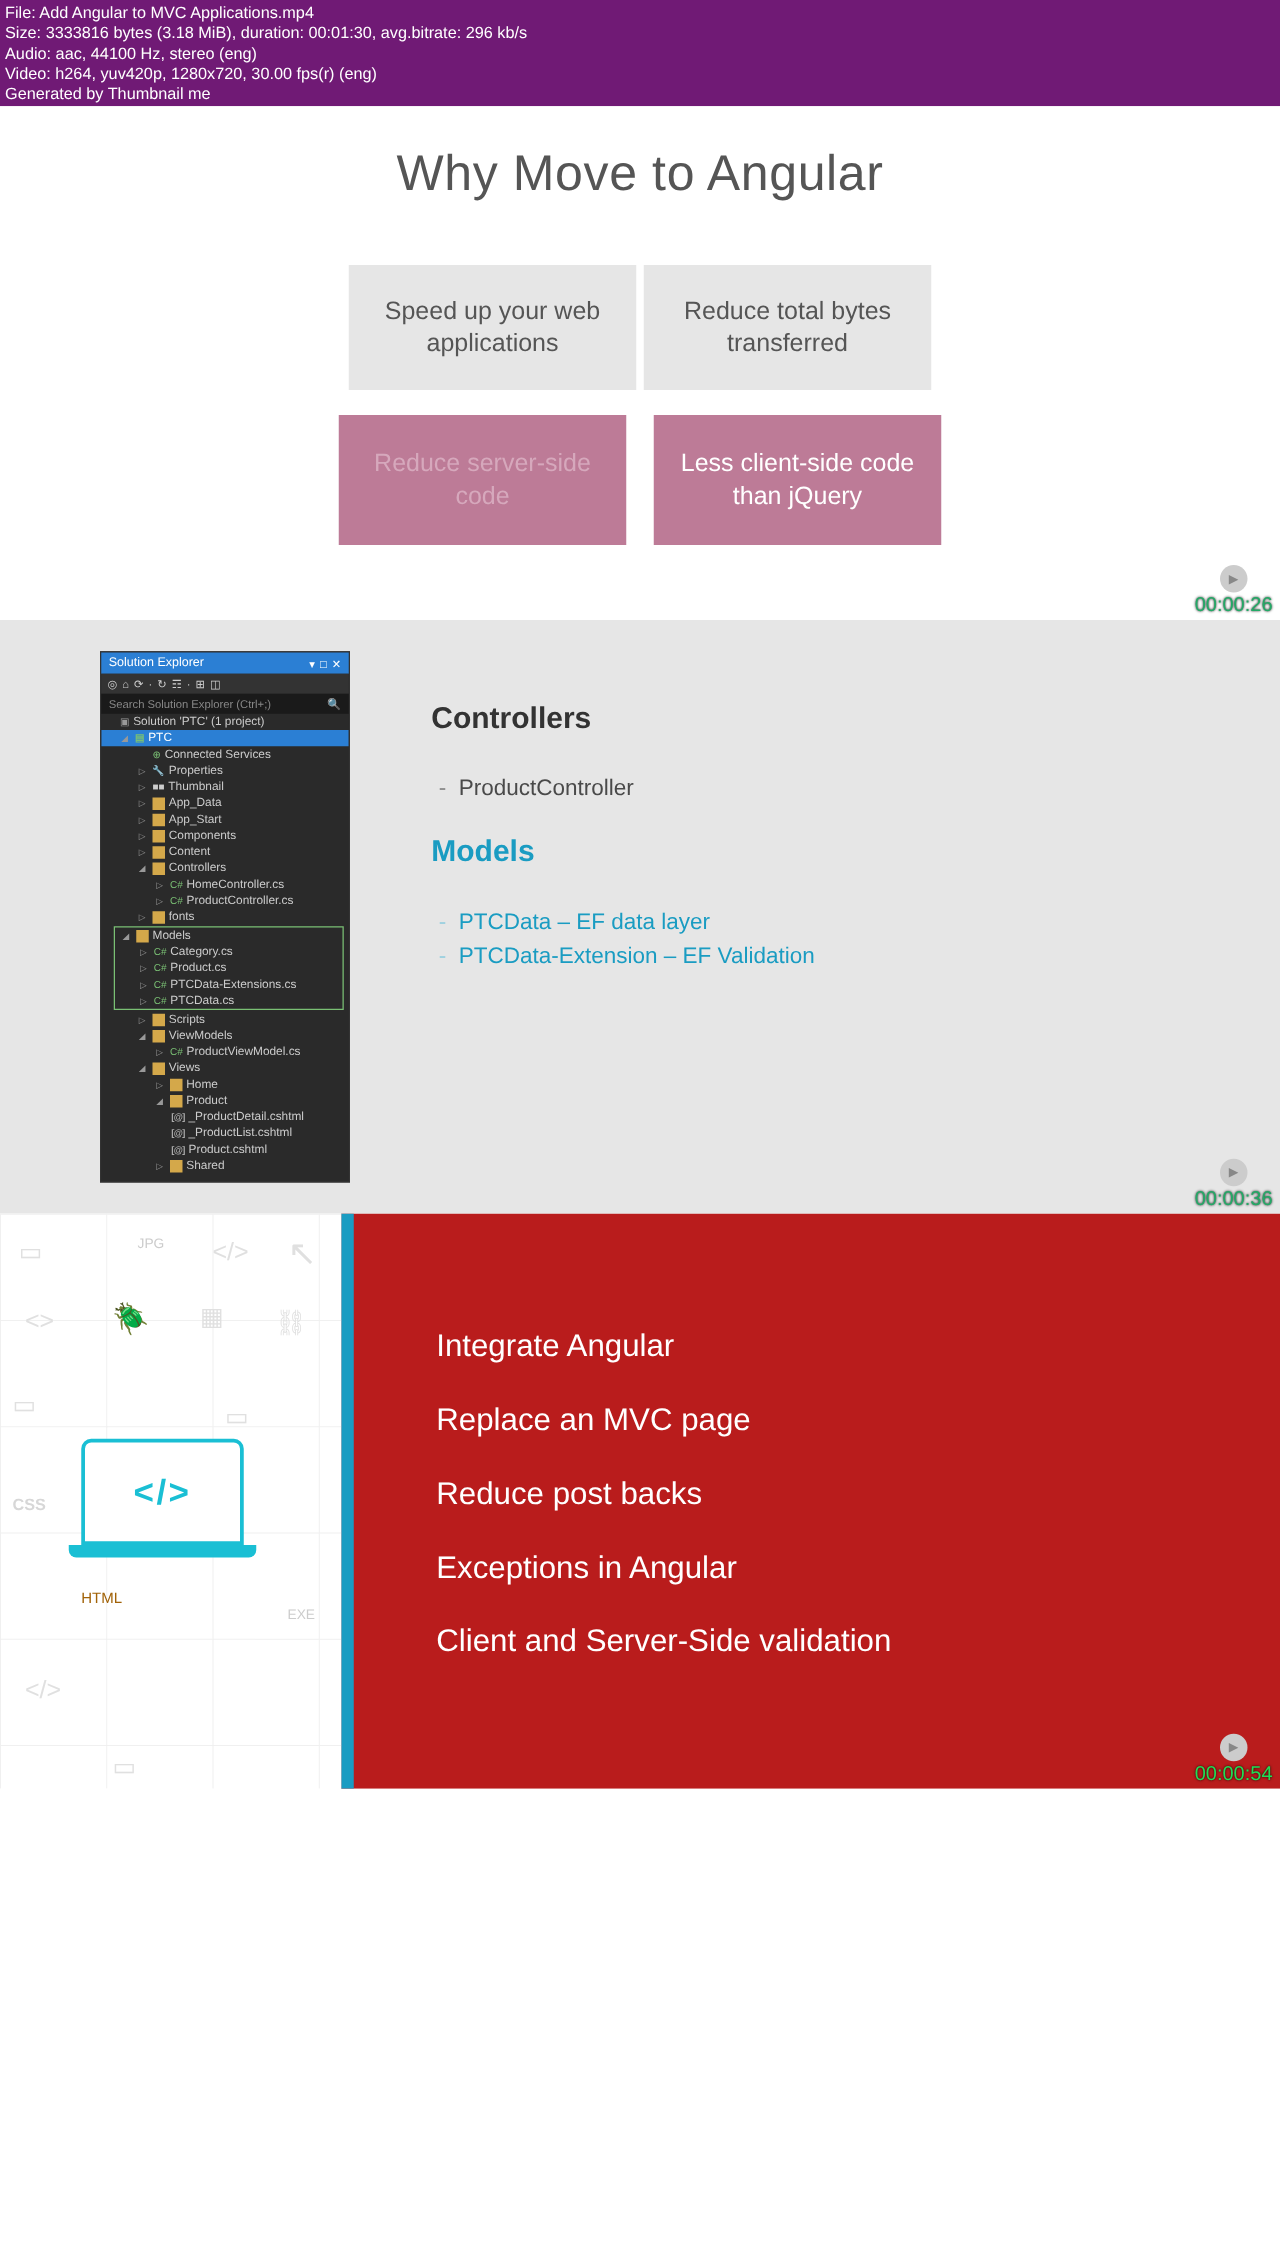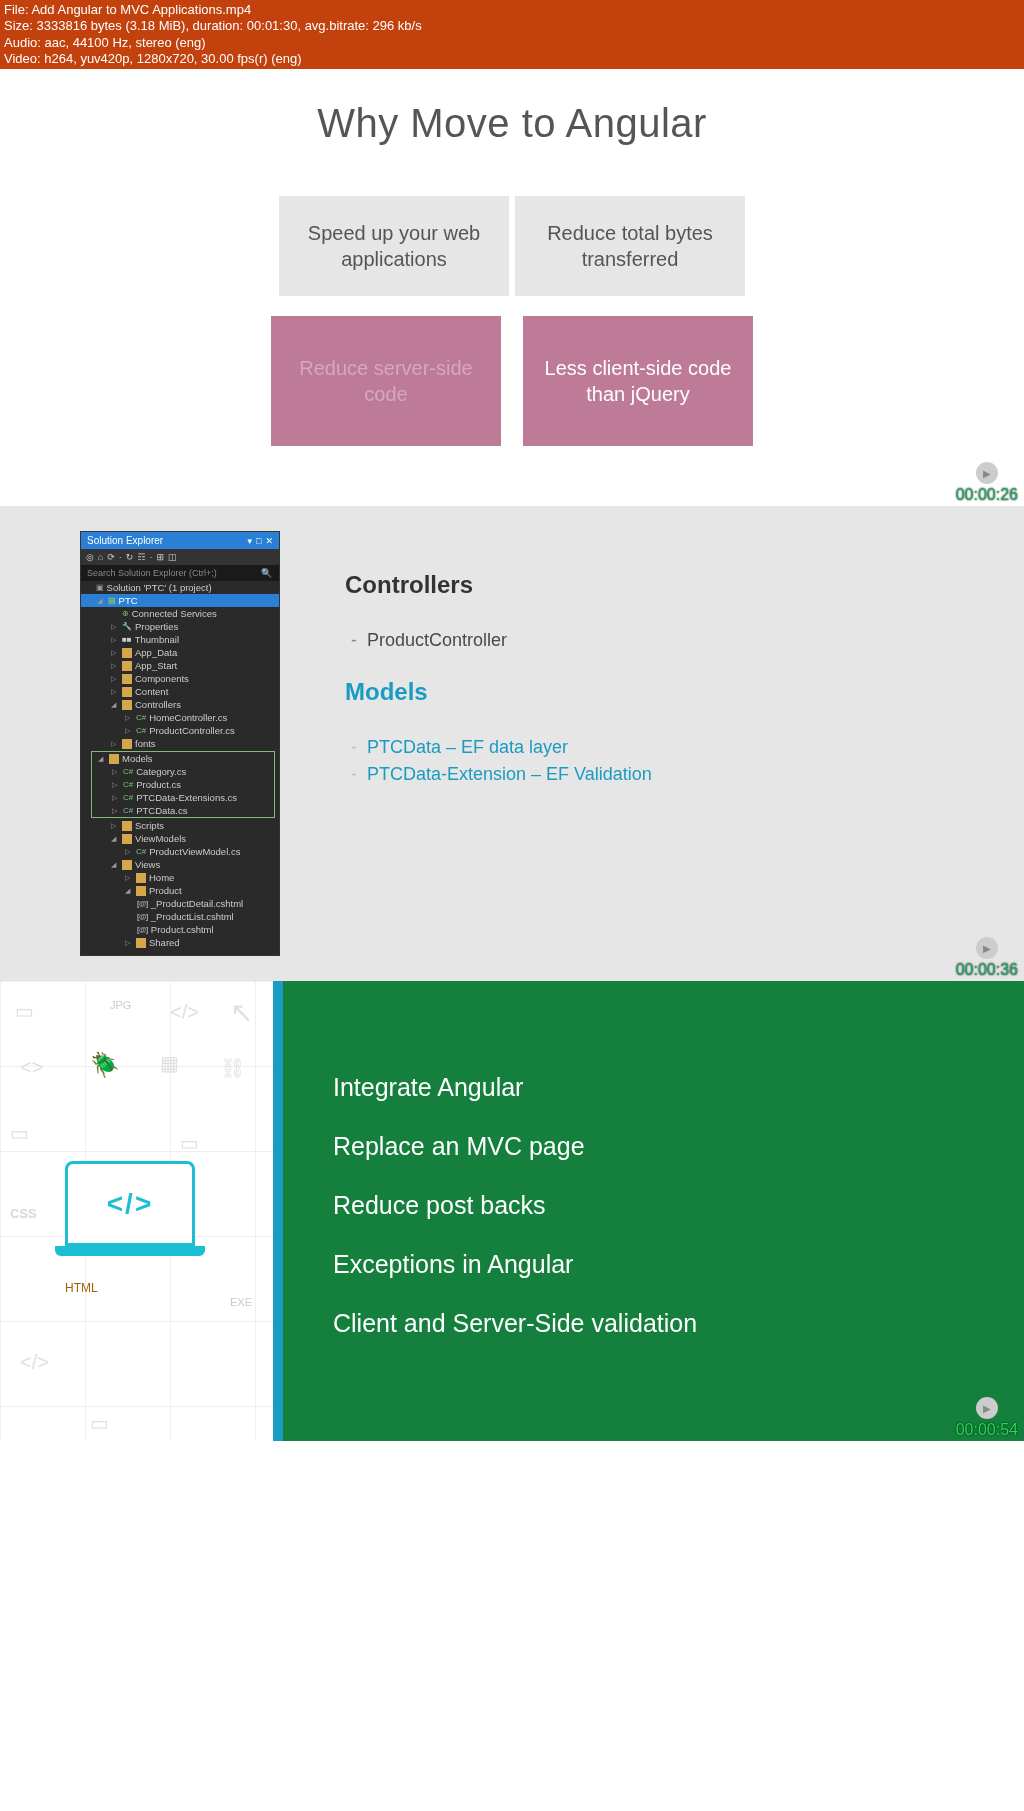--- a/index.html
+++ b/index.html
@@ -1,28 +1,28 @@
 <!DOCTYPE html>
 <html><head>
 <meta charset="utf-8">
 <style>
   * { margin: 0; padding: 0; box-sizing: border-box; }
   body { font-family: Arial, sans-serif; background: #fff; width: 1024px; }
 
   
-  .info-bar { background: #c2410c; color: #fff; font-size: 13px; padding: 2px 4px; line-height: 1.25; }
+  .info-bar { background: #701a75; color: #fff; font-size: 13px; padding: 2px 4px; line-height: 1.25; }
   .info-bar div { white-space: nowrap; }
 
   
   .slide1 { background: #fff; padding: 32px 40px 60px; text-align: center; position: relative; }
   .slide1-title { font-size: 40px; font-weight: 300; color: #555; margin-bottom: 50px; letter-spacing: .5px; }
   .row1 { display: flex; justify-content: center; gap: 6px; margin-bottom: 20px; }
   .row2 { display: flex; justify-content: center; gap: 22px; }
   .card-gray { background: #e6e6e6; color: #555; width: 230px; height: 100px; display: flex; align-items: center; justify-content: center; font-size: 20px; font-weight: 500; padding: 10px 14px; line-height: 1.3; }
-  .card-pink { background: #bd7b97; color: #fff; width: 230px; height: 130px; display: flex; align-items: center; justify-content: center; font-size: 20px; font-weight: 500; padding: 10px 14px; line-height: 1.3; }
+  .card-pink { background: #bd7b97; color: #fff; width: 230px; height: 104px; display: flex; align-items: center; justify-content: center; font-size: 20px; font-weight: 500; padding: 10px 14px; line-height: 1.3; }
   .card-pink.faded { color: #d6a8bc; }
 
   
   .slide2 { background: #e6e6e6; padding: 25px 30px 25px 80px; display: flex; gap: 65px; position: relative; min-height: 460px; }
   .explorer { width: 200px; background: #2a2a2a; border: 1px solid #333; font-size: 9.5px; color: #ccc; }
   .explorer-title { background: #2b7fd4; color: #fff; padding: 3px 6px; display: flex; justify-content: space-between; align-items: center; font-size: 10px; }
   .win-ctrl { display: flex; gap: 4px; font-size: 9px; }
   .explorer-toolbar { background: #333; padding: 3px 5px; display: flex; gap: 4px; align-items: center; color: #ccc; font-size: 9px; }
   .explorer-search { background: #1a1a1a; padding: 3px 6px; display: flex; justify-content: space-between; align-items: center; color: #888; font-size: 9px; }
   .explorer-body { max-height: 380px; overflow: hidden; padding-bottom: 6px; }
@@ -62,21 +62,21 @@
   .slide3 { display: flex; height: 460px; position: relative; }
   .slide3-left { width: 273px; background: #fff; position: relative; overflow: hidden; }
   .pattern-box { position: absolute; inset: 0; background-image:
      linear-gradient(#e6e6e6 1px, transparent 1px),
      linear-gradient(90deg, #e6e6e6 1px, transparent 1px);
      background-size: 85px 85px; opacity: .6; }
   .laptop { position: absolute; top: 180px; left: 55px; width: 150px; }
   .laptop-screen { width: 130px; height: 85px; border: 3px solid #1abfd4; border-radius: 8px 8px 0 0; margin: 0 auto; background: #fff; display: flex; align-items: center; justify-content: center; }
   .laptop-base { width: 150px; height: 10px; background: #1abfd4; border-radius: 0 0 6px 6px; }
   .code-glyph { font-size: 28px; color: #1abfd4; font-weight: bold; letter-spacing: 2px; }
-  .slide3-right { flex: 1; background: #15803d; display: flex; }
+  .slide3-right { flex: 1; background: #b91c1c; display: flex; gap: 16px; }
   .accent-bar { width: 10px; background: #1a9cc2; }
   .slide3-content { padding: 92px 0 0 50px; color: #fff; }
   .slide3-content div { font-size: 25px; margin-bottom: 30px; font-weight: 400; }
 
   .ts-badge { position: absolute; right: 6px; bottom: 2px; text-align: center; }
   .play-circle { width: 22px; height: 22px; border-radius: 50%; background: #ccc; display: flex; align-items: center; justify-content: center; margin: 0 auto 2px; color: #888; font-size: 10px; }
   .ts-text { font-size: 16px; color: #2a6; text-shadow: 0 0 2px #000; font-family: Liberation Sans, sans-serif; }
   .ts-badge.dark .ts-text { color: #2d5; }
   .ts-badge.light .ts-text { color: #2a6; }
 
@@ -84,20 +84,21 @@
   .deco { position: absolute; color: #e0e0e0; font-size: 20px; }
 </style>
 </head>
 <body>
 
 <div class="info-bar">
   <div>File: Add Angular to MVC Applications.mp4</div>
   <div>Size: 3333816 bytes (3.18 MiB), duration: 00:01:30, avg.bitrate: 296 kb/s</div>
   <div>Audio: aac, 44100 Hz, stereo (eng)</div>
   <div>Video: h264, yuv420p, 1280x720, 30.00 fps(r) (eng)</div>
+  <div>Generated by Thumbnail me</div>
 </div>
 
 <div class="slide1">
   <div class="slide1-title">Why Move to Angular</div>
   <div class="row1">
     <div class="card-gray">Speed up your web applications</div>
     <div class="card-gray">Reduce total bytes transferred</div>
   </div>
   <div class="row2">
     <div class="card-pink faded">Reduce server-side code</div>

